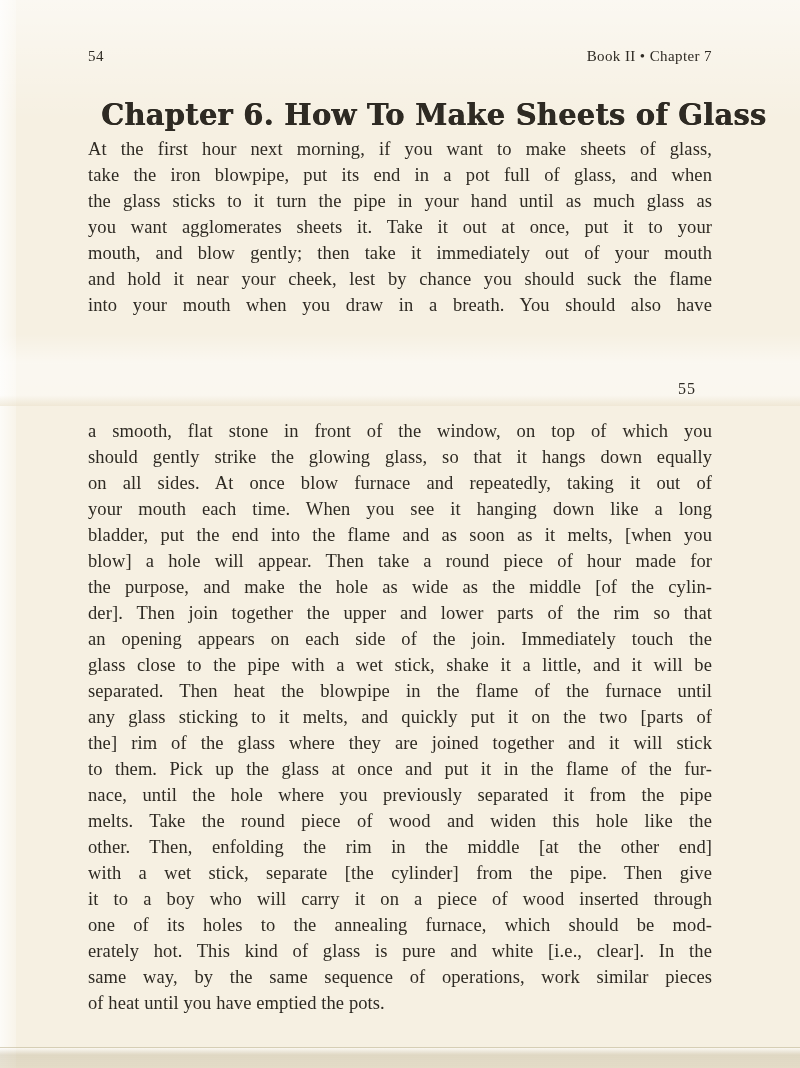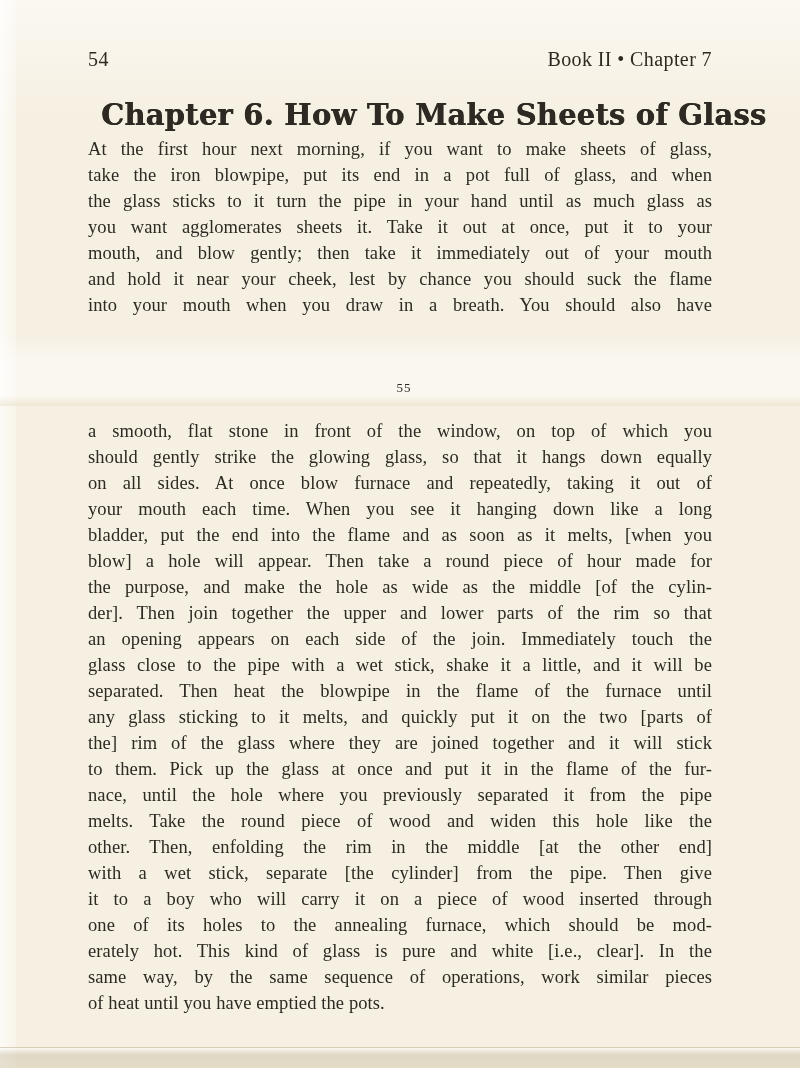--- a/index.html
+++ b/index.html
@@ -38,21 +38,21 @@
     border-top: 1px solid rgba(190,180,150,0.35);
     pointer-events: none;
   }
   
   .running-head {
     position: absolute;
     left: 88px; right: 88px; top: 48px;
     display: flex;
     justify-content: space-between;
     align-items: baseline;
-    font-size: 20px;
+    font-size: 15px;
     letter-spacing: 0.4px;
   }
   .chapter-title {
     position: absolute;
     left: 85px; top: 82px;
     margin: 16px;
     font-family: "DejaVu Serif", serif;
     font-weight: 700;
     font-size: 29px;
     letter-spacing: 0.2px;
@@ -76,23 +76,23 @@
     overflow: hidden;
   }
   .para.para-end .line:last-child {
     text-align-last: left;
   }
   .para-54 { top: 136px; }
   .para-55 { top: 418px; }
   .page55-number {
     position: absolute;
     top: 380px;
-    left: 92px; width: 624px;
-    text-align: center;
-    font-size: 13px;
+    left: 72px; width: 624px;
+    text-align: right;
+    font-size: 16px;
     letter-spacing: 1px;
   }
 </style>
 </head>
 <body>
 
 <div class="scan">
 
   <div class="edge-top"></div>
   <div class="edge-left"></div>

